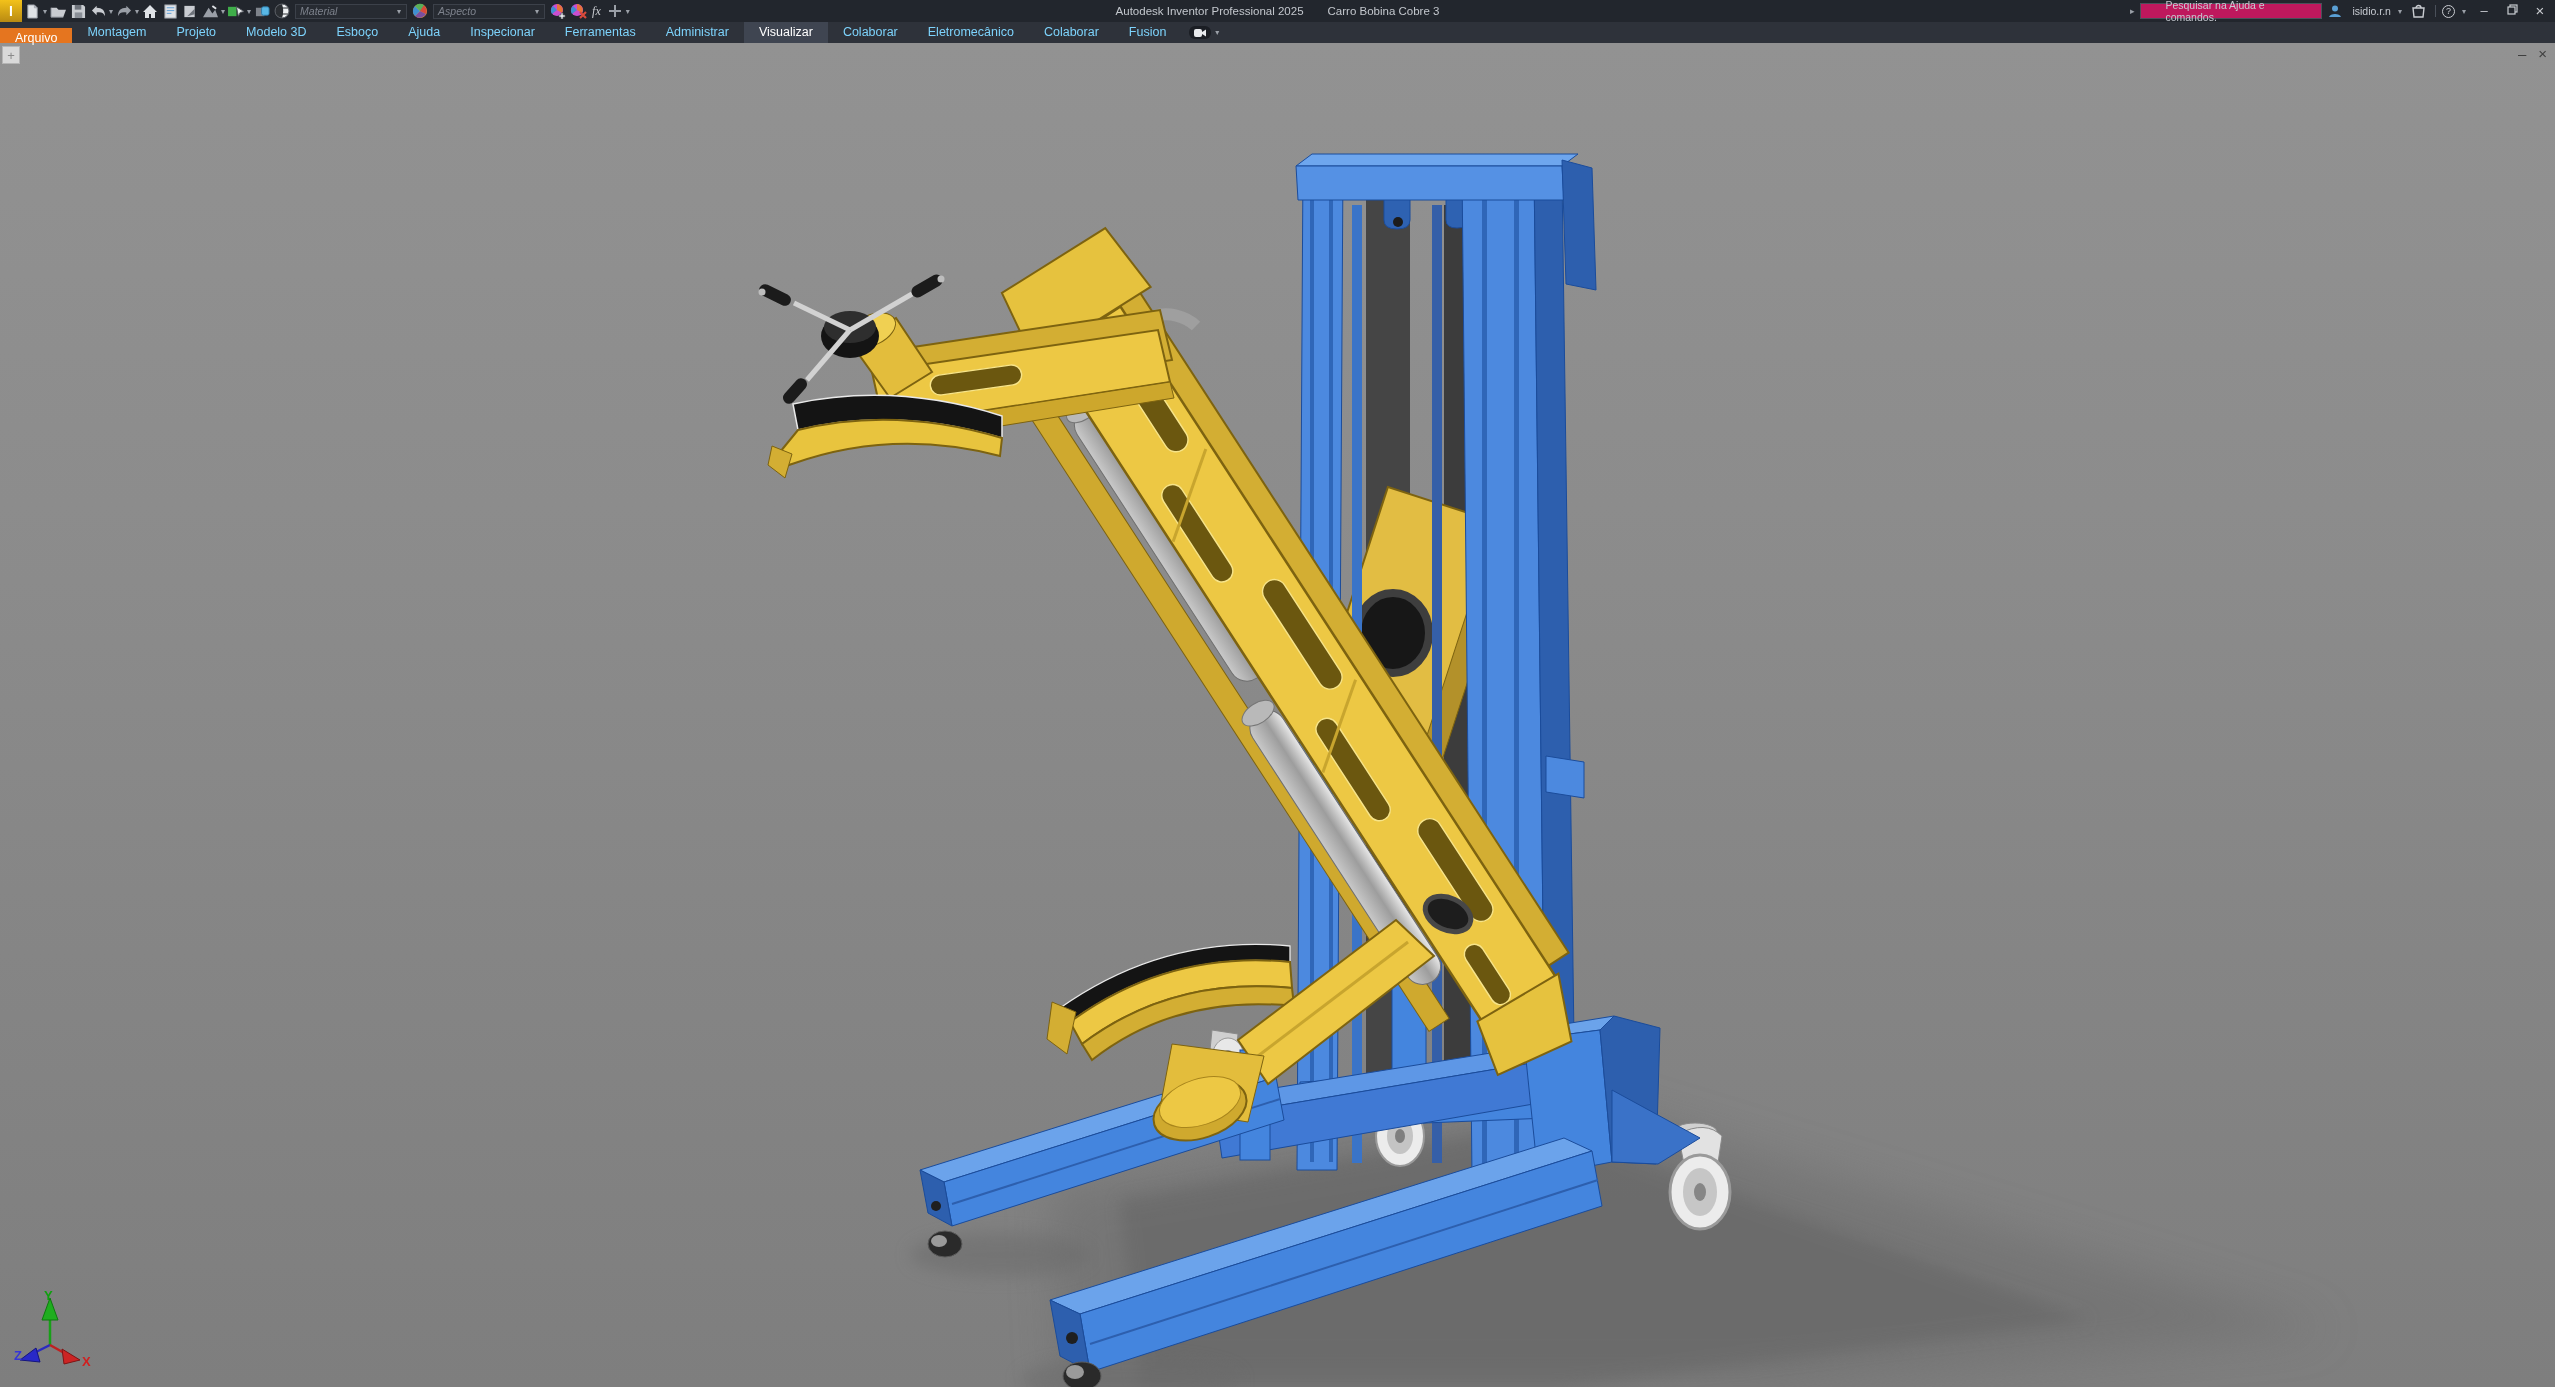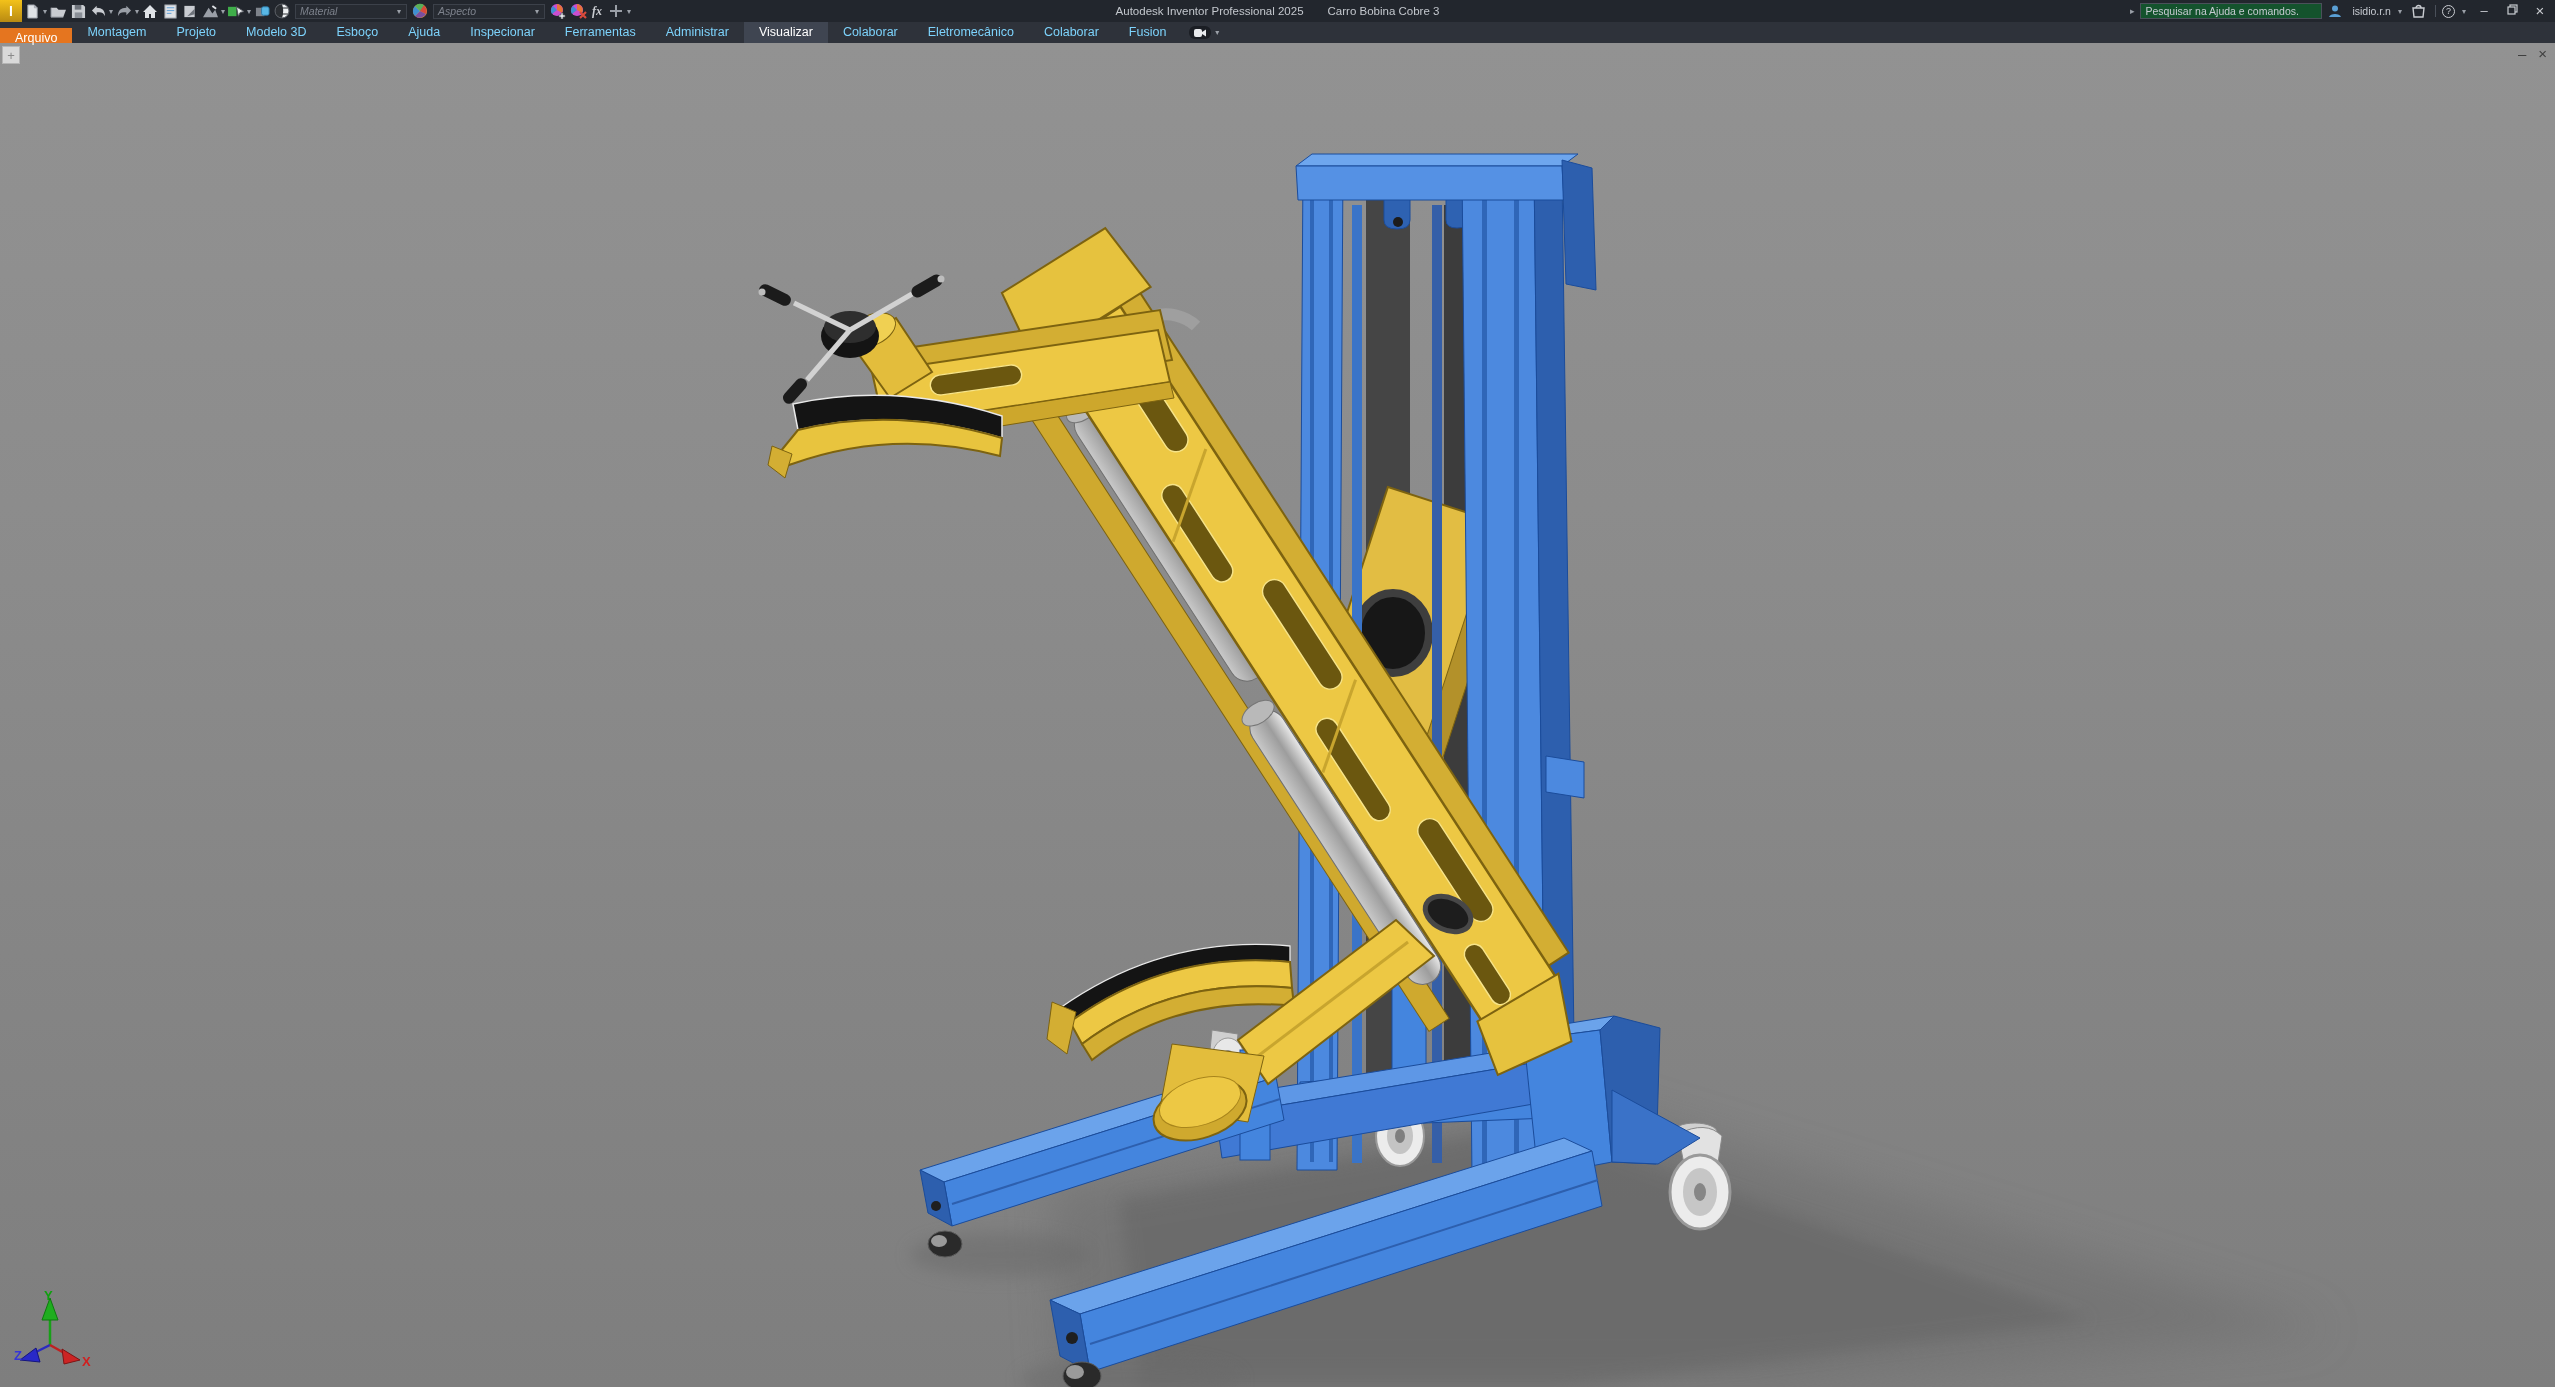--- a/index.html
+++ b/index.html
@@ -18,33 +18,33 @@
     width:22px; height:22px; display:flex; align-items:center; justify-content:center;
     background:linear-gradient(180deg,#f3c21a,#b98a12); color:#fff; font-weight:bold; font-size:14px;
   }
   .caret { color:#9ba0a8; font-size:8px; padding:0 1px; }
   .combo {
     width:112px; height:15px; margin:0 3px; background:#272b32; border:1px solid #3c414a;
     color:#7d828c; font-size:10.5px; font-style:italic; display:flex; align-items:center;
     justify-content:space-between; padding:0 4px;
   }
   .combo .caret { font-style:normal; }
-  .fx { color:#c9ccd1; font-style:italic; font-size:12px; font-family:"Liberation Serif", serif; padding:0 4px;font-weight:bold; }
+  .fx { color:#c9ccd1; font-style:italic; font-size:12px; font-family:"Liberation Serif", serif; padding:0 4px; }
 
   .title-center {
     position:absolute; left:0; right:0; top:0; height:22px; display:flex; gap:24px;
     align-items:center; justify-content:center; pointer-events:none;
   }
   .title-center span { font-size:11.5px; color:#c3c7cd; }
 
   .tb-right { position:absolute; right:0; top:0; height:22px; display:flex; align-items:center; gap:6px; padding-right:4px; }
   .expander { color:#9ba0a8; font-size:9px; }
   .searchbox {
-    width:182px; height:16px; background:#14532d; border:1px solid #4a505a;
-    color:#c6cad1; font-size:10.5px; display:flex; align-items:center; padding:0 4px;
+    width:182px; height:16px; background:#be185d; border:1px solid #4a505a;
+    color:#c6cad1; font-size:10.5px; display:flex; align-items:center; padding:0 24px;
   }
   .userchip { display:flex; align-items:center; gap:10px; color:#c6cad1; font-size:10.5px; }
   .divider { width:1px; height:12px; background:#4a505a; }
   .help-circle {
     width:13px; height:13px; border-radius:50%; border:1.3px solid #c9ccd1; color:#c9ccd1;
     font-size:9px; display:flex; align-items:center; justify-content:center;
   }
   .winbtn { color:#c9ccd1; font-size:13px; width:22px; text-align:center; line-height:22px; }
   .winbtn.close { font-size:15px; }
 

